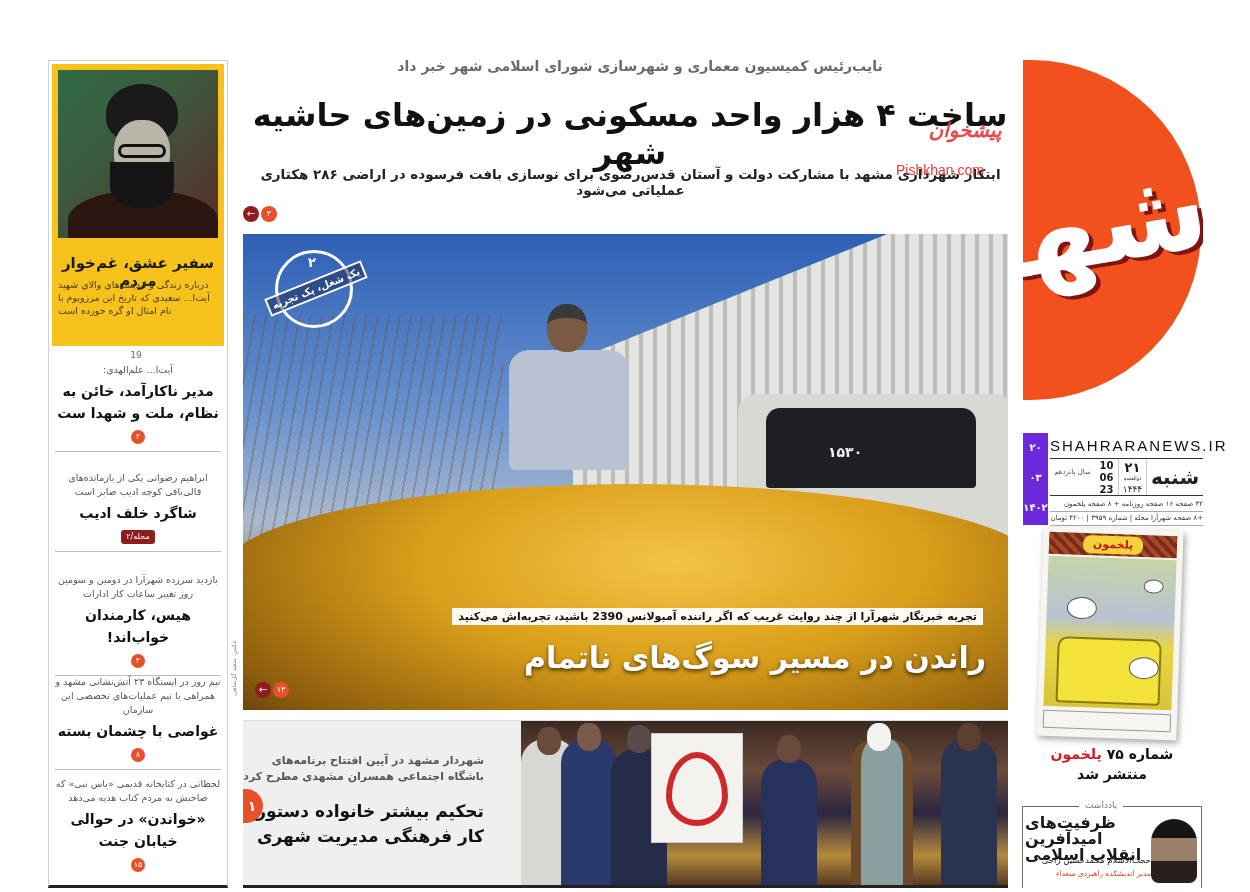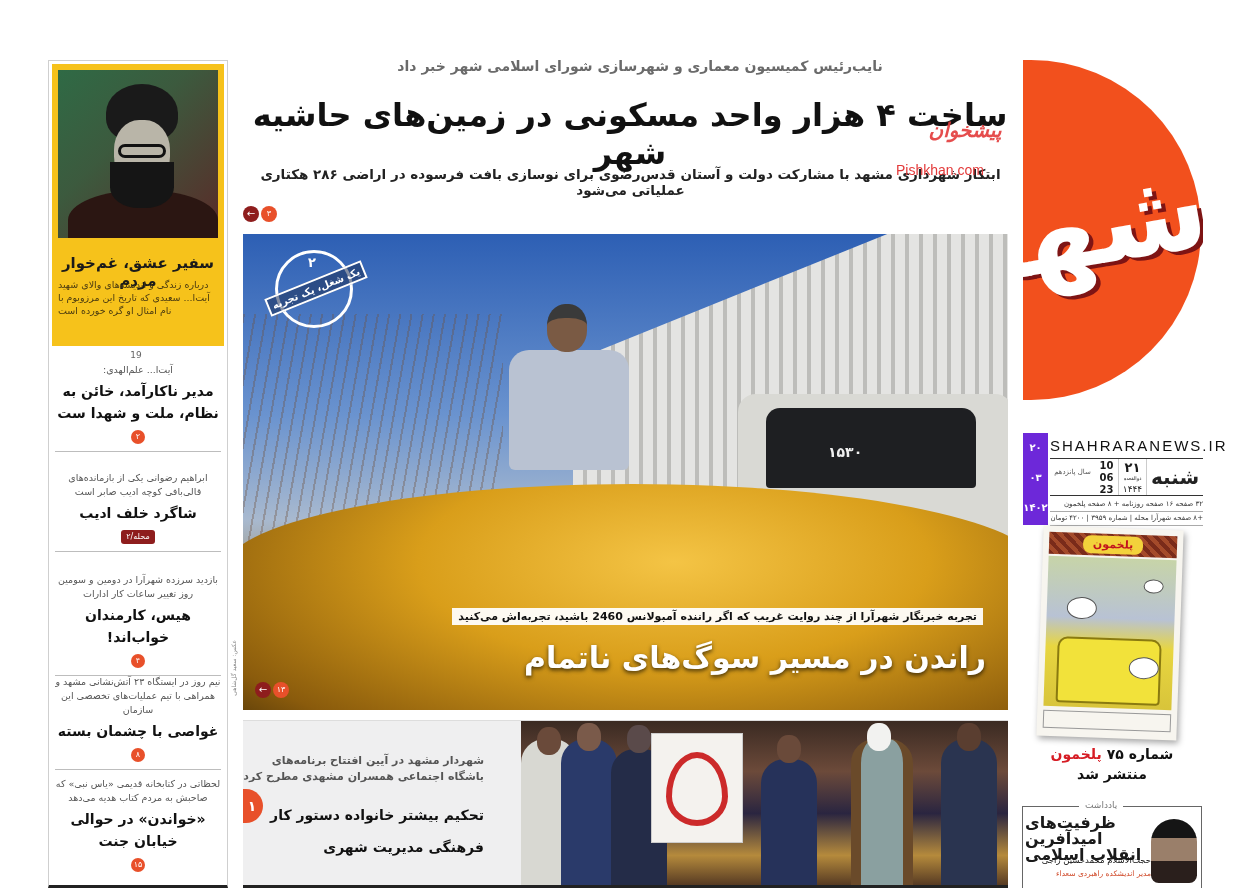--- a/index.html
+++ b/index.html
@@ -64,21 +64,21 @@
   .photo-credit { position: absolute; left: 230px; top: 640px; width: 10px; font-size: 6px; color: #888; writing-mode: vertical-rl; transform: rotate(180deg); }
 
   .bottom-story { position: absolute; left: 243px; top: 720px; width: 765px; height: 168px; background: #efeff0; border-top: 1px solid #ddd; border-bottom: 3px solid #222; overflow: hidden; }
   .bottom-photo { position: absolute; left: 278px; top: 0; width: 487px; height: 168px;
     background: linear-gradient(180deg, #3a2a22 0%, #6c4a3a 30%, #2a2540 55%, #b58a3c 80%, #4a3020 100%); }
   .bottom-photo .board { position: absolute; left: 130px; top: 12px; width: 92px; height: 110px; background: #f4f2ee; border: 1px solid #ccc; }
   .bottom-photo .board .logo { position: absolute; left: 14px; top: 18px; width: 62px; height: 74px; border: 6px solid #cc2a2a; border-radius: 50% 50% 50% 50% / 60% 60% 40% 40%; }
   .bottom-photo .person { position: absolute; bottom: 0; width: 56px; border-radius: 24px 24px 0 0; }
   .bottom-photo .p-head { position: absolute; width: 24px; height: 28px; border-radius: 45%; }
   .bottom-text-kicker { position: absolute; right: 524px; top: 32px; width: 250px; text-align: right; font-size: 11px; line-height: 16px; color: #555; font-weight: bold; }
-  .bottom-text-headline { position: absolute; right: 524px; top: 78px; width: 250px; text-align: right; font-size: 14px; line-height: 32px; color: #111; font-weight: bold; }
+  .bottom-text-headline { position: absolute; right: 524px; top: 78px; width: 250px; text-align: right; font-size: 17px; line-height: 25px; color: #111; font-weight: bold; }
   .bottom-badge { position: absolute; left: -8px; top: 68px; width: 28px; height: 34px; border-radius: 0 17px 17px 0; background: #e8502a; color: #fff; font-size: 14px; font-weight: bold; text-align: center; line-height: 34px; padding-left: 6px; }
 
   
   .masthead { position: absolute; left: 1023px; top: 40px; width: 180px; height: 380px; overflow: hidden; }
   .masthead .disc { position: absolute; left: 0; top: 20px; width: 178px; height: 340px; border-radius: 0 170px 170px 0 / 0 170px 170px 0; background: #f2501d; }
   .masthead .calli { position: absolute; left: 14px; top: 10px; width: 170px; text-align: center; color: #fff; font-size: 112px; line-height: 340px; font-weight: bold;
     text-shadow: 4px 4px 0 #7e1414; transform: rotate(-10deg); }
   .site-url { position: absolute; left: 1050px; top: 437px; width: 153px; font-family: "Liberation Sans", sans-serif; font-size: 15px; letter-spacing: 2px; color: #111; }
   .date-block { position: absolute; left: 1023px; top: 433px; width: 25px; height: 92px; background: #6d28d9; }
   .date-block div { color: #fff; font-size: 10px; font-weight: bold; text-align: center; height: 30px; line-height: 30px; }
@@ -173,21 +173,21 @@
   </div>
   <div class="man">
       <div class="body"></div>
       <div class="head"></div>
     </div>
   <div class="bag"></div>
   <div class="stamp">
     <div class="stamp-num">۲</div>
     <div class="stamp-label rtl">یک شغل، یک تجربه</div>
   </div>
-  <div class="photo-caption-kicker rtl">تجربه خبرنگار شهرآرا از چند روایت غریب که اگر راننده آمبولانس 2460 باشید، تجربه‌اش می‌کنید</div>
+  <div class="photo-caption-kicker rtl">تجربه خبرنگار شهرآرا از چند روایت غریب که اگر راننده آمبولانس 2390 باشید، تجربه‌اش می‌کنید</div>
   <div class="photo-headline rtl">راندن در مسیر سوگ‌های ناتمام</div>
   <div class="photo-pageref">
     <div class="arr">←</div>
     <div class="num">۱۳</div>
   </div>
 </div>
 
 <div class="bottom-story">
   <div class="bottom-photo">
     <div class="person" style="left:0; height:150px; background:#d8d8d2;"></div>

